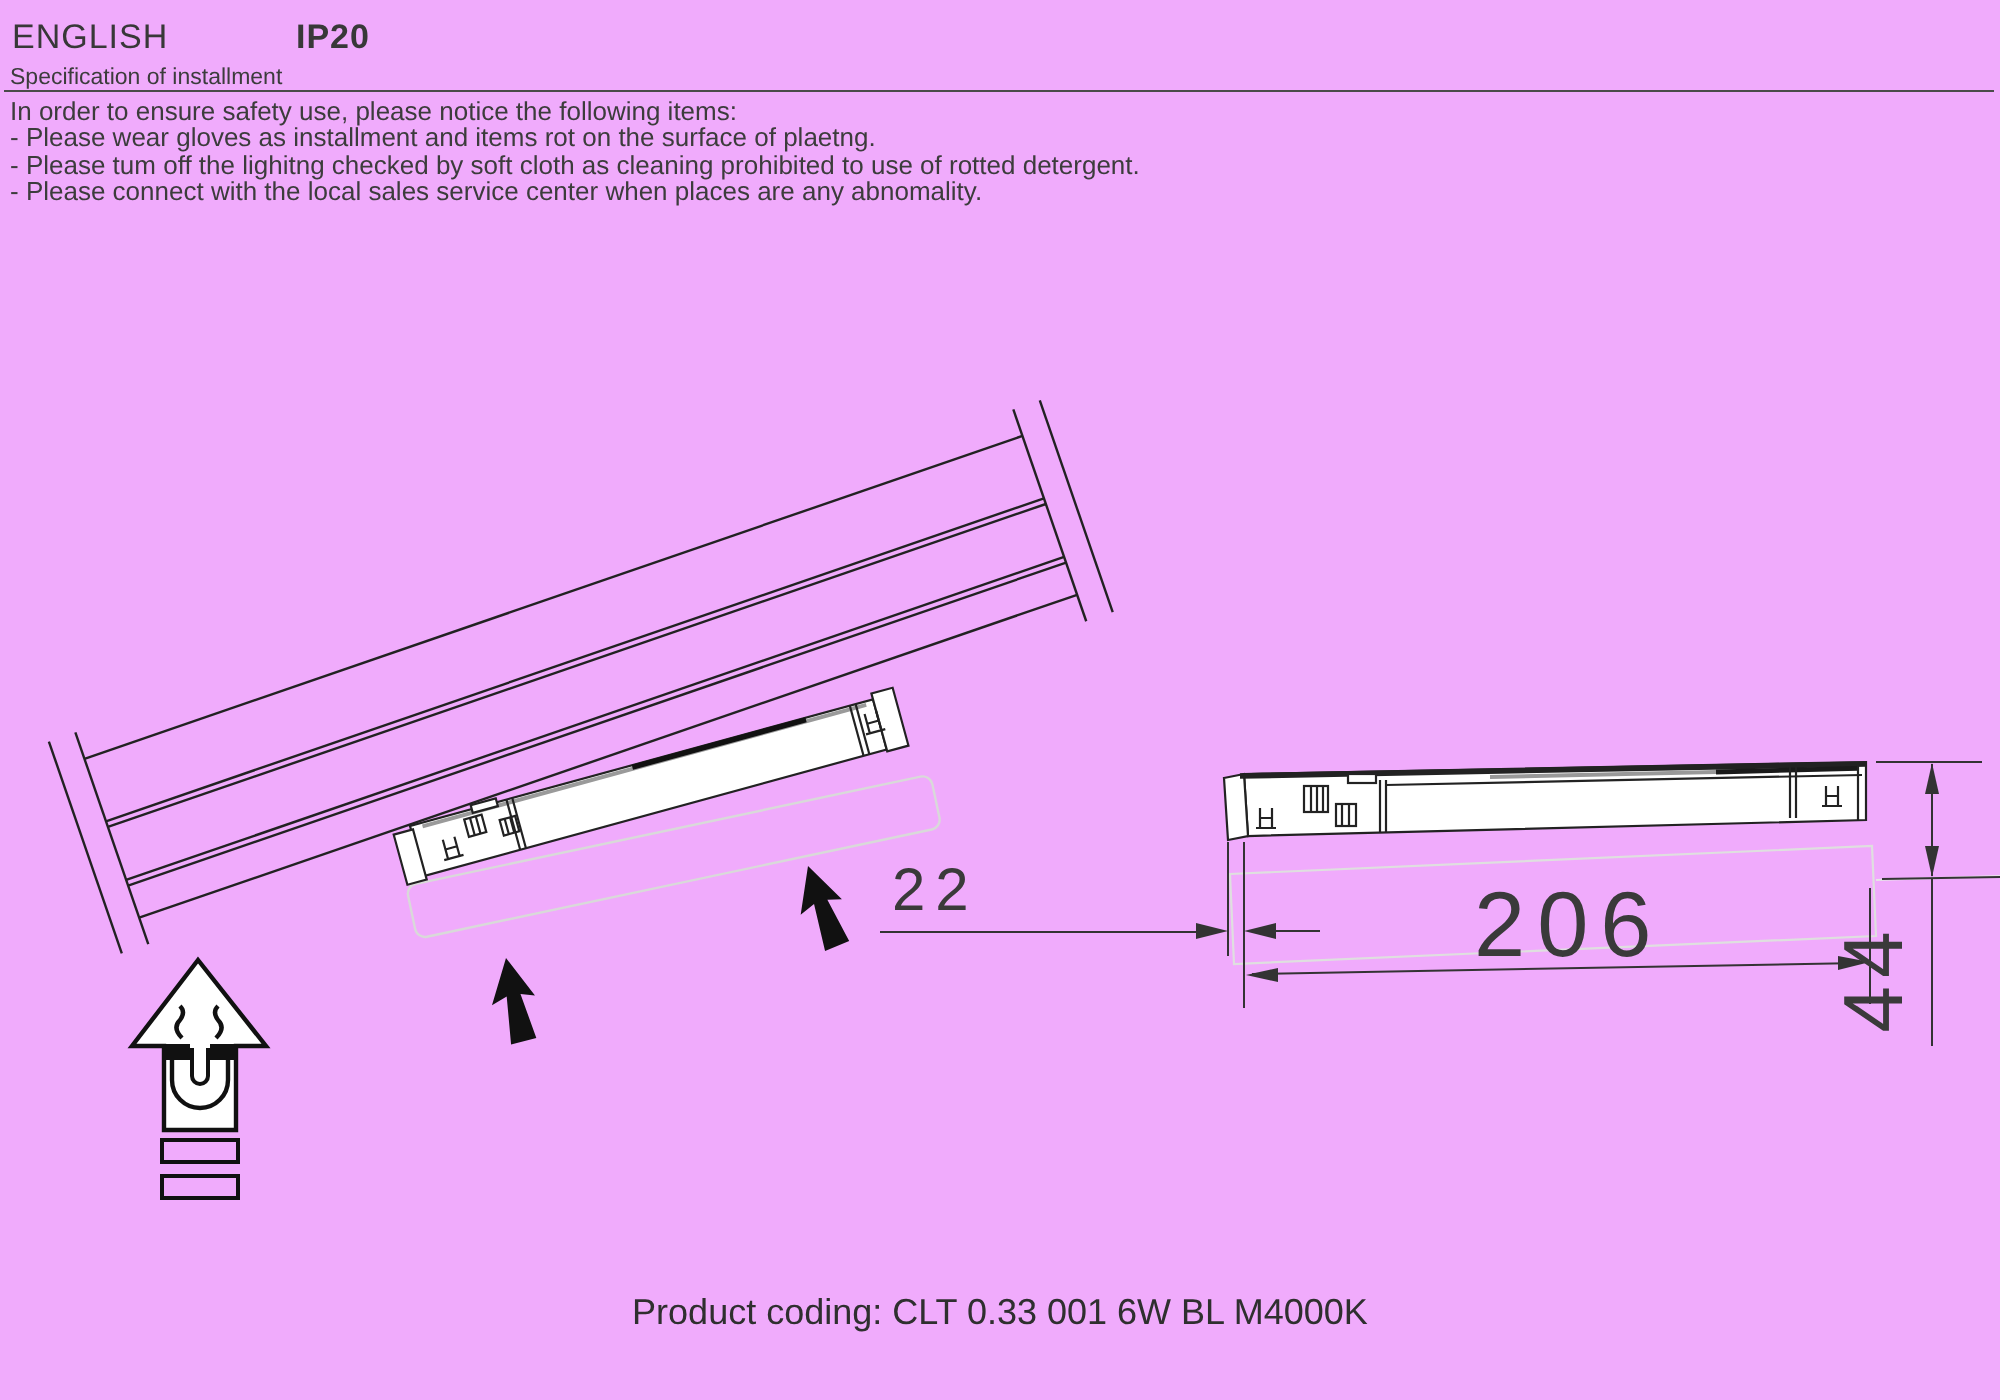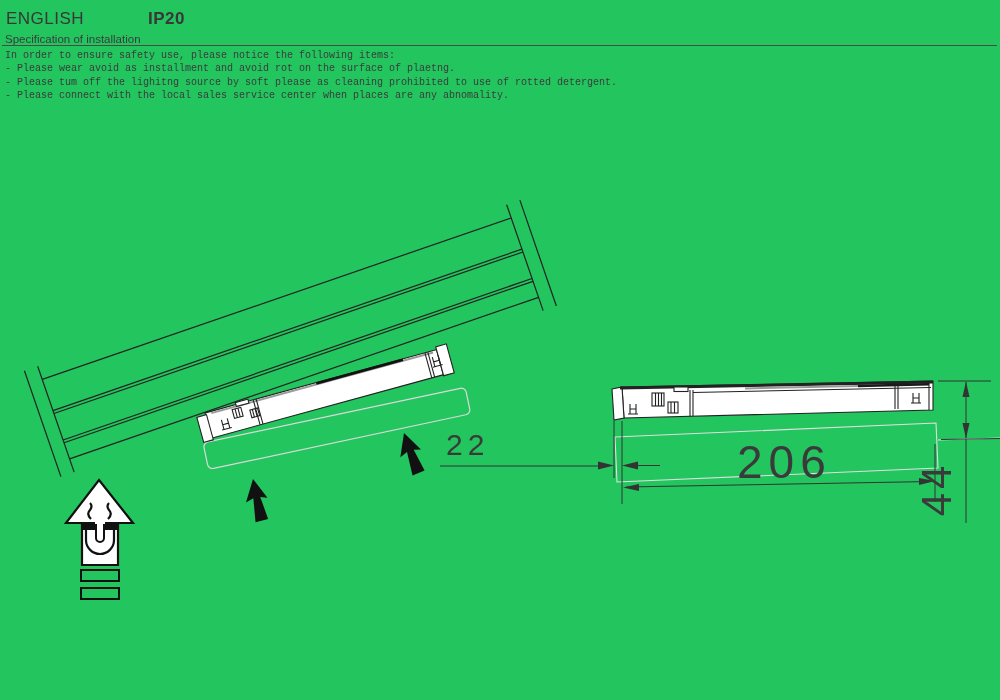--- a/index.html
+++ b/index.html
@@ -1,44 +1,44 @@
 <!DOCTYPE html>
 <html><head>
 <meta charset="utf-8">
 <style>
   html,body{margin:0;padding:0;background:#fff;}
-  .page{position:relative;width:1000px;height:700px;background:#22c55e;overflow:hidden;
+  .page{position:relative;width:1000px;height:700px;background:#f0abfc;overflow:hidden;
         font-family:"Liberation Sans","DejaVu Sans",sans-serif;color:#3a3a3a;}
   .hdr{position:absolute;top:9px;left:6px;font-size:17px;letter-spacing:.5px;color:#383838;}
   .hdr .ip{position:absolute;left:142px;top:0;font-weight:bold;}
   .sec-title{position:absolute;top:33px;left:5px;font-size:11.5px;color:#3c3c3c;}
   .sec-rule{position:absolute;top:45px;left:2px;right:3px;border-top:1.2px solid #4a4a4a;}
-  .safety{position:absolute;top:49px;left:5px;font-size:10px;line-height:13.3px;color:#3c3c3c;font-family:Liberation Mono, monospace;}
+  .safety{position:absolute;top:49px;left:5px;font-size:13px;line-height:13.3px;color:#3c3c3c;}
   .safety div{white-space:nowrap;}
   .coding{position:absolute;top:646px;left:0;width:100%;text-align:center;font-size:18px;color:#2f2f2f;}
   svg.draw{position:absolute;left:0;top:0;}
   .dim{stroke:none;fill:#3a3a3a;font-family:"Liberation Sans","DejaVu Sans",sans-serif;}
 </style>
 </head>
 <body>
 
 <div class="page">
 
   <div class="hdr">
     <span>ENGLISH</span>
     <span class="ip">IP20</span>
   </div>
 
-  <div class="sec-title">Specification of installation</div>
+  <div class="sec-title">Specification of installment</div>
   <div class="sec-rule"></div>
 
   <div class="safety">
     <div>In order to ensure safety use, please notice the following items:</div>
-    <div>- Please wear avoid as installment and avoid rot on the surface of plaetng.</div>
-    <div>- Please tum off the lighitng source by soft please as cleaning prohibited to use of rotted detergent.</div>
+    <div>- Please wear gloves as installment and items rot on the surface of plaetng.</div>
+    <div>- Please tum off the lighitng checked by soft cloth as cleaning prohibited to use of rotted detergent.</div>
     <div>- Please connect with the local sales service center when places are any abnomality.</div>
   </div>
 
   <svg class="draw" width="1000" height="700" viewBox="0 0 1000 700">
 
     <g transform="translate(29,384) rotate(-19)" stroke="#222" stroke-width="1.2" fill="none">
       <line x1="14" y1="0" x2="510" y2="0"></line>
       <line x1="14" y1="33" x2="510" y2="33"></line>
       <line x1="14" y1="36" x2="510" y2="36"></line>
       <line x1="14" y1="64" x2="510" y2="64"></line>
@@ -145,13 +145,14 @@
         <path d="M966 438.5 L962.5 423 L969.5 423 Z" fill="#333" stroke="none"></path>
         <line x1="966" y1="439" x2="966" y2="523"></line>
       </g>
     </g>
 
     <text class="dim" x="446" y="455" font-size="30" letter-spacing="5">22</text>
     <text class="dim" x="737" y="478" font-size="46" letter-spacing="6">206</text>
     <text class="dim" transform="translate(951,489) rotate(-90)" text-anchor="middle" font-size="42" letter-spacing="4">44</text>
   </svg>
 
+  <div class="coding">Product coding: CLT 0.33 001 6W BL M4000K</div>
 </div>
 
 </body></html>

